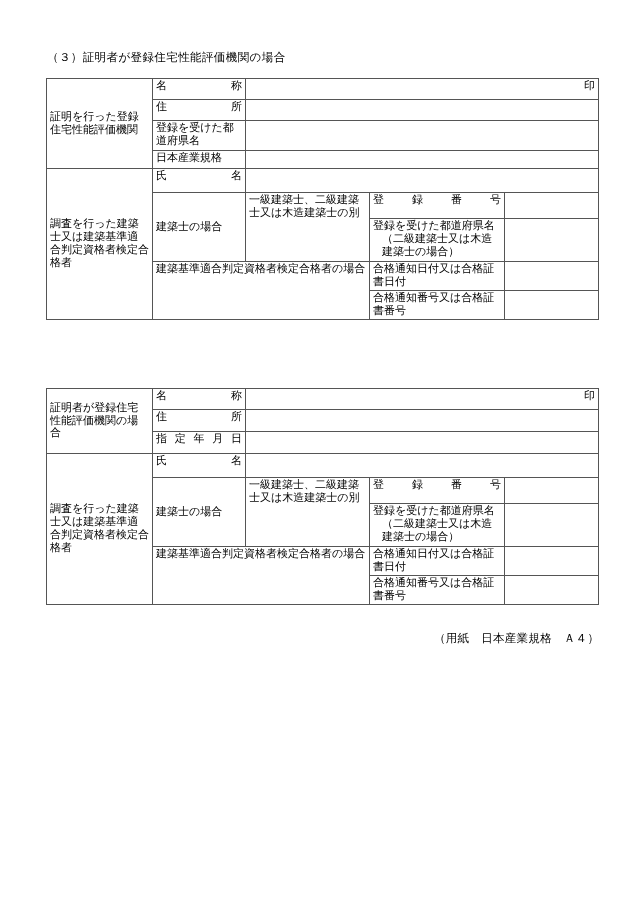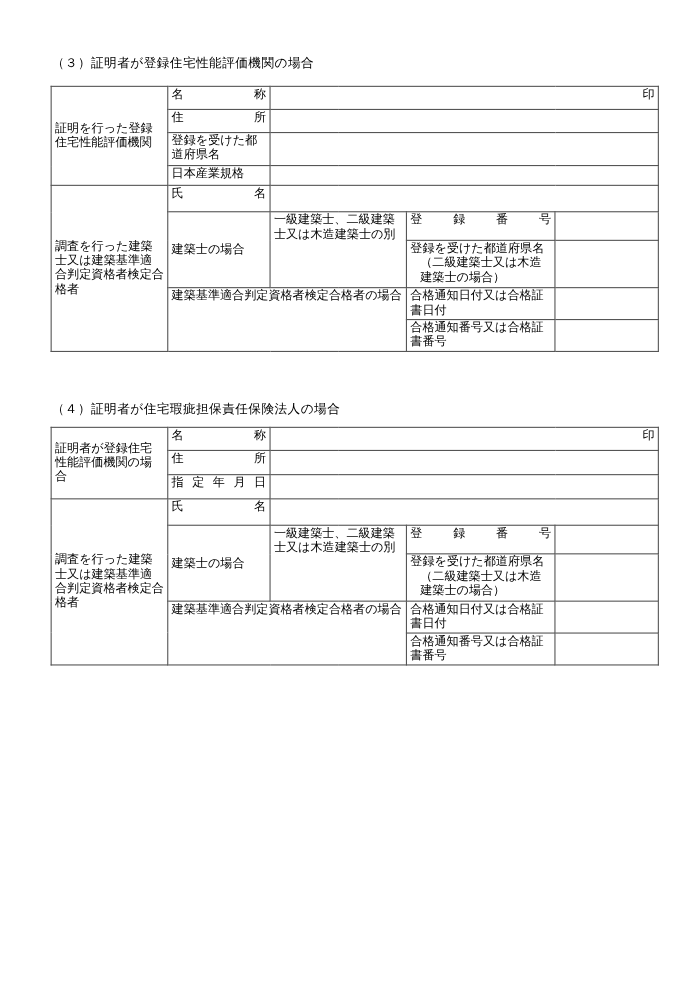--- a/index.html
+++ b/index.html
@@ -172,21 +172,20 @@
       </tr>
       <tr>
         <td style="height:25px;">
           <span>合格通知番号又は合格証書番号</span>
         </td>
         <td></td>
       </tr>
     </tbody>
   </table>
 
-  <div class="section-heading" style="left:47px; top:366px;">（４）証明者が住宅瑕疵担保責任保険法人の場合</div>
 
   <table class="form" style="left:46px; top:388px; width:552px;">
     <colgroup>
       <col style="width:106px">
       <col style="width:93px">
       <col style="width:62px">
       <col style="width:62px">
       <col style="width:135px">
       <col style="width:94px">
     </colgroup>
@@ -279,14 +278,15 @@
       </tr>
       <tr>
         <td style="height:25px;">
           <span>合格通知番号又は合格証書番号</span>
         </td>
         <td></td>
       </tr>
     </tbody>
   </table>
 
+  <div class="paper-note" style="left:434px; top:631px;">（用紙　日本産業規格　Ａ４）</div>
 
 </div>
 
 </body></html>

